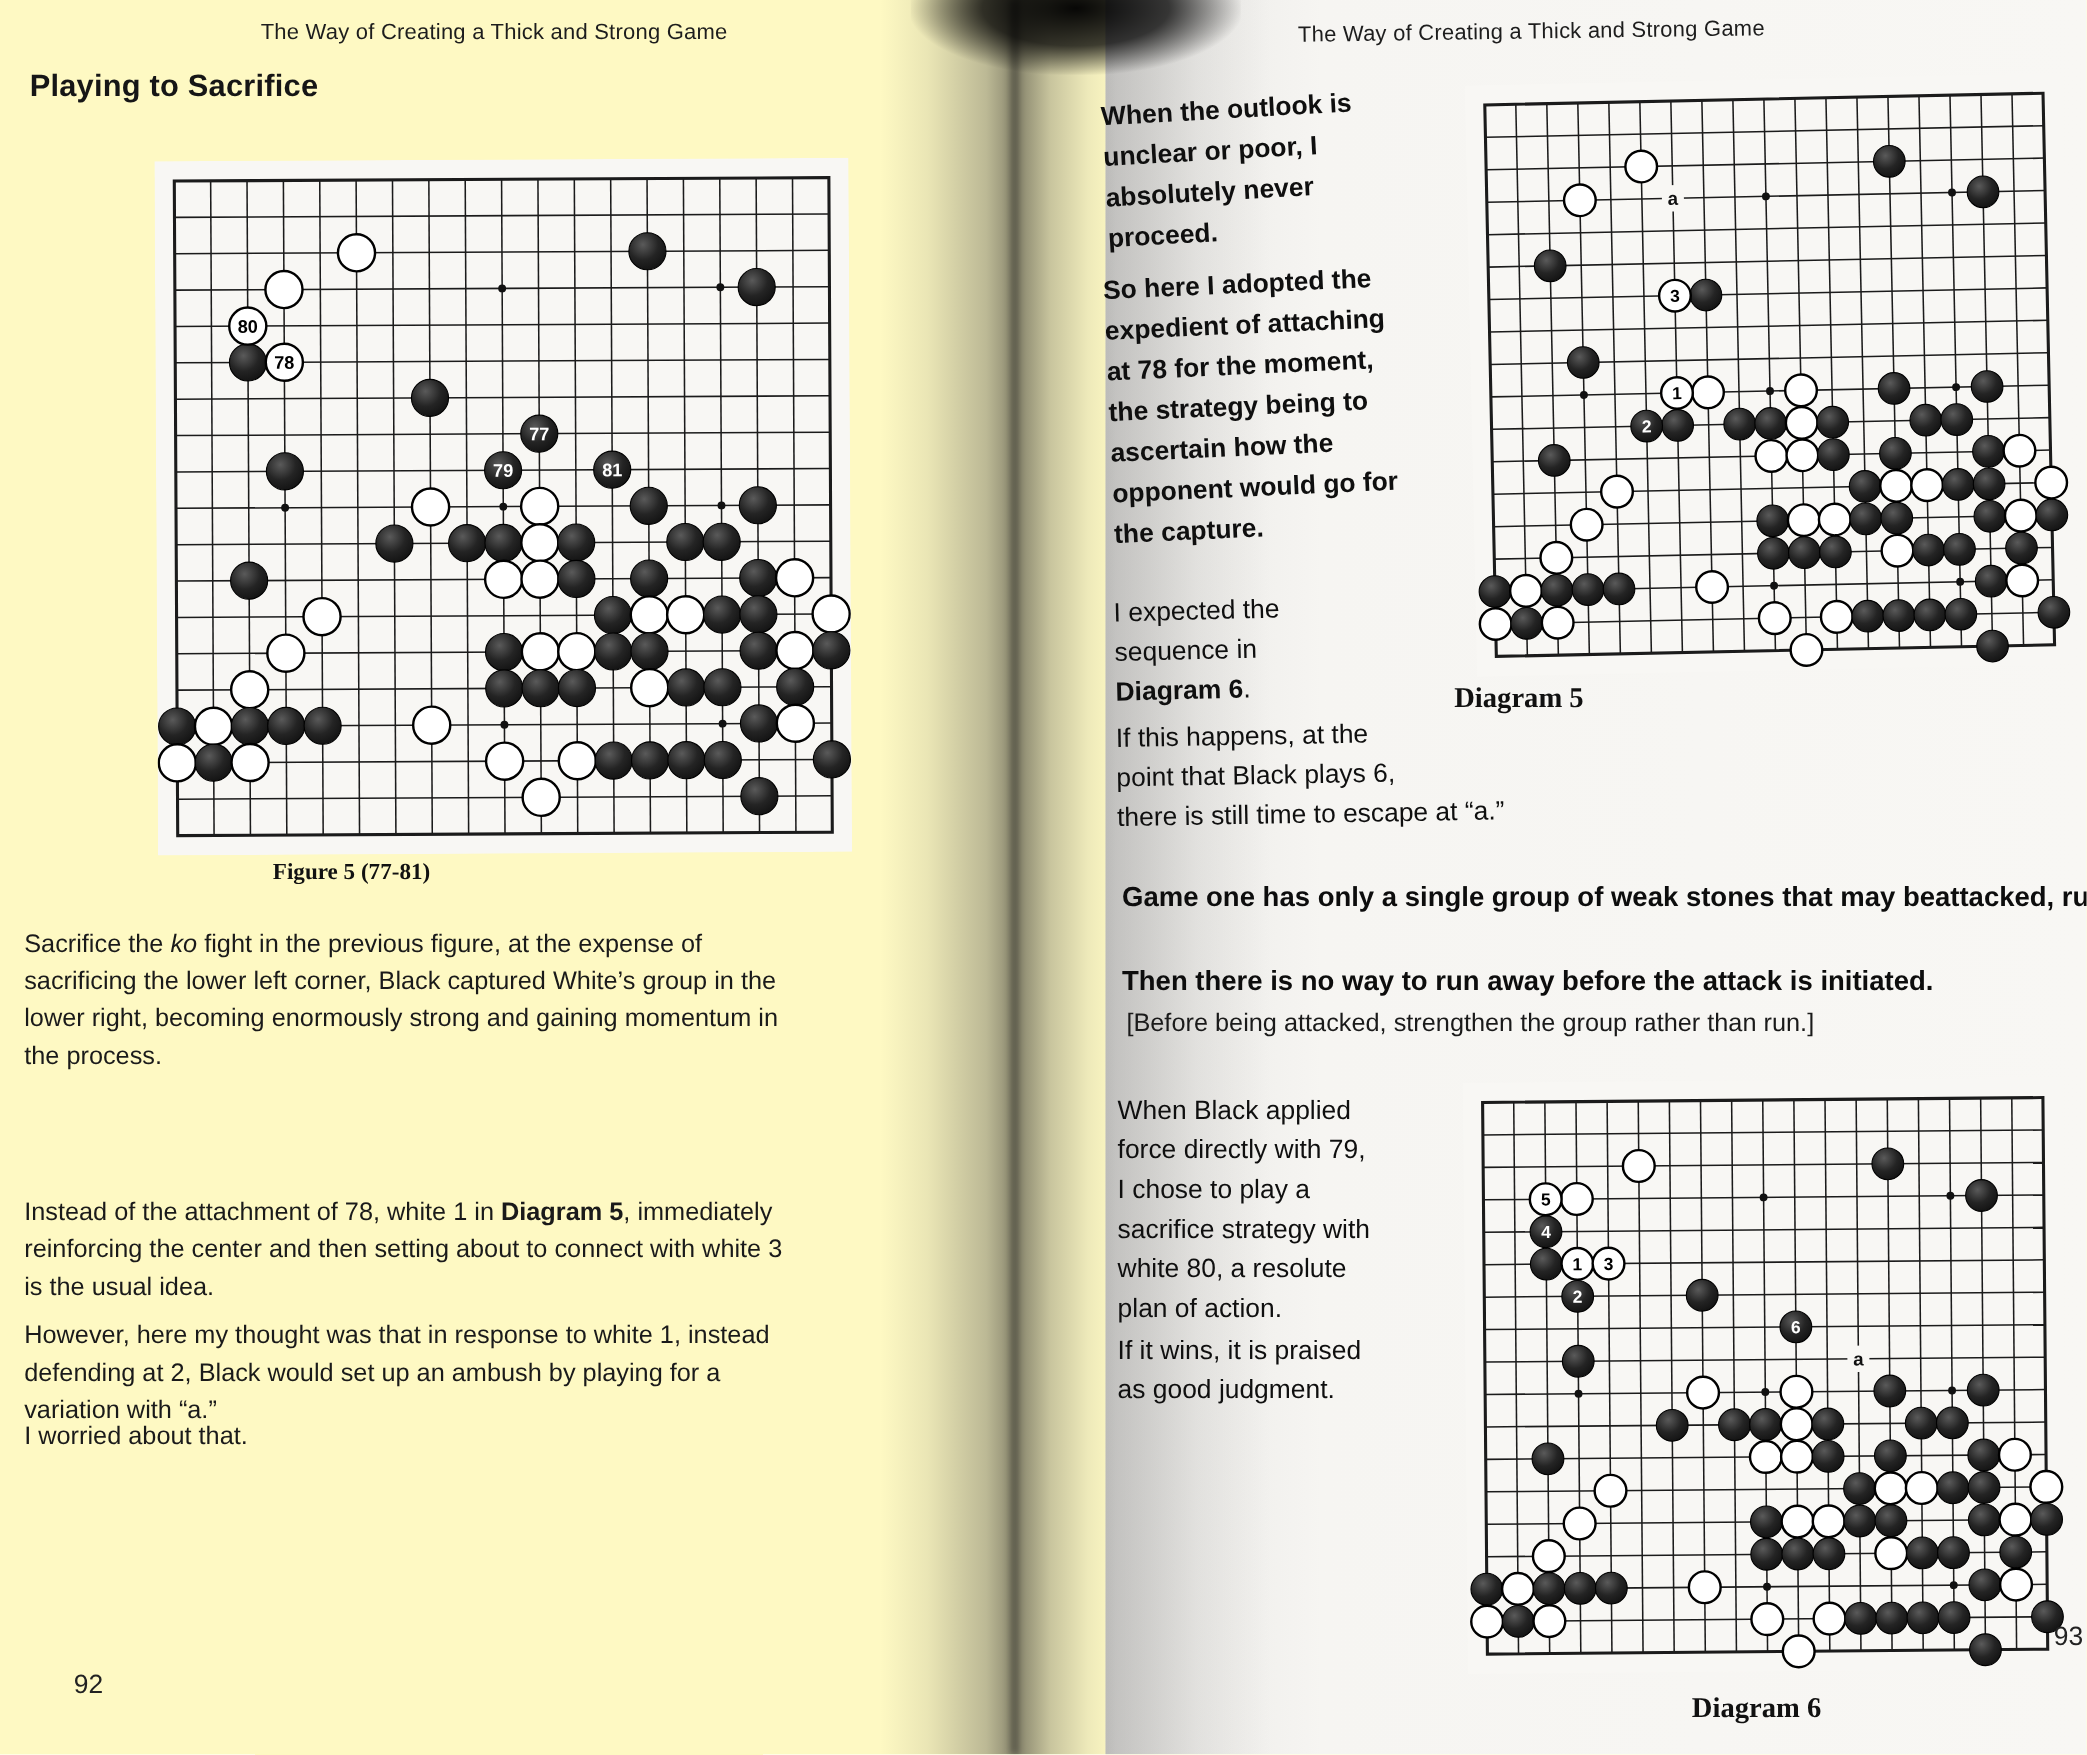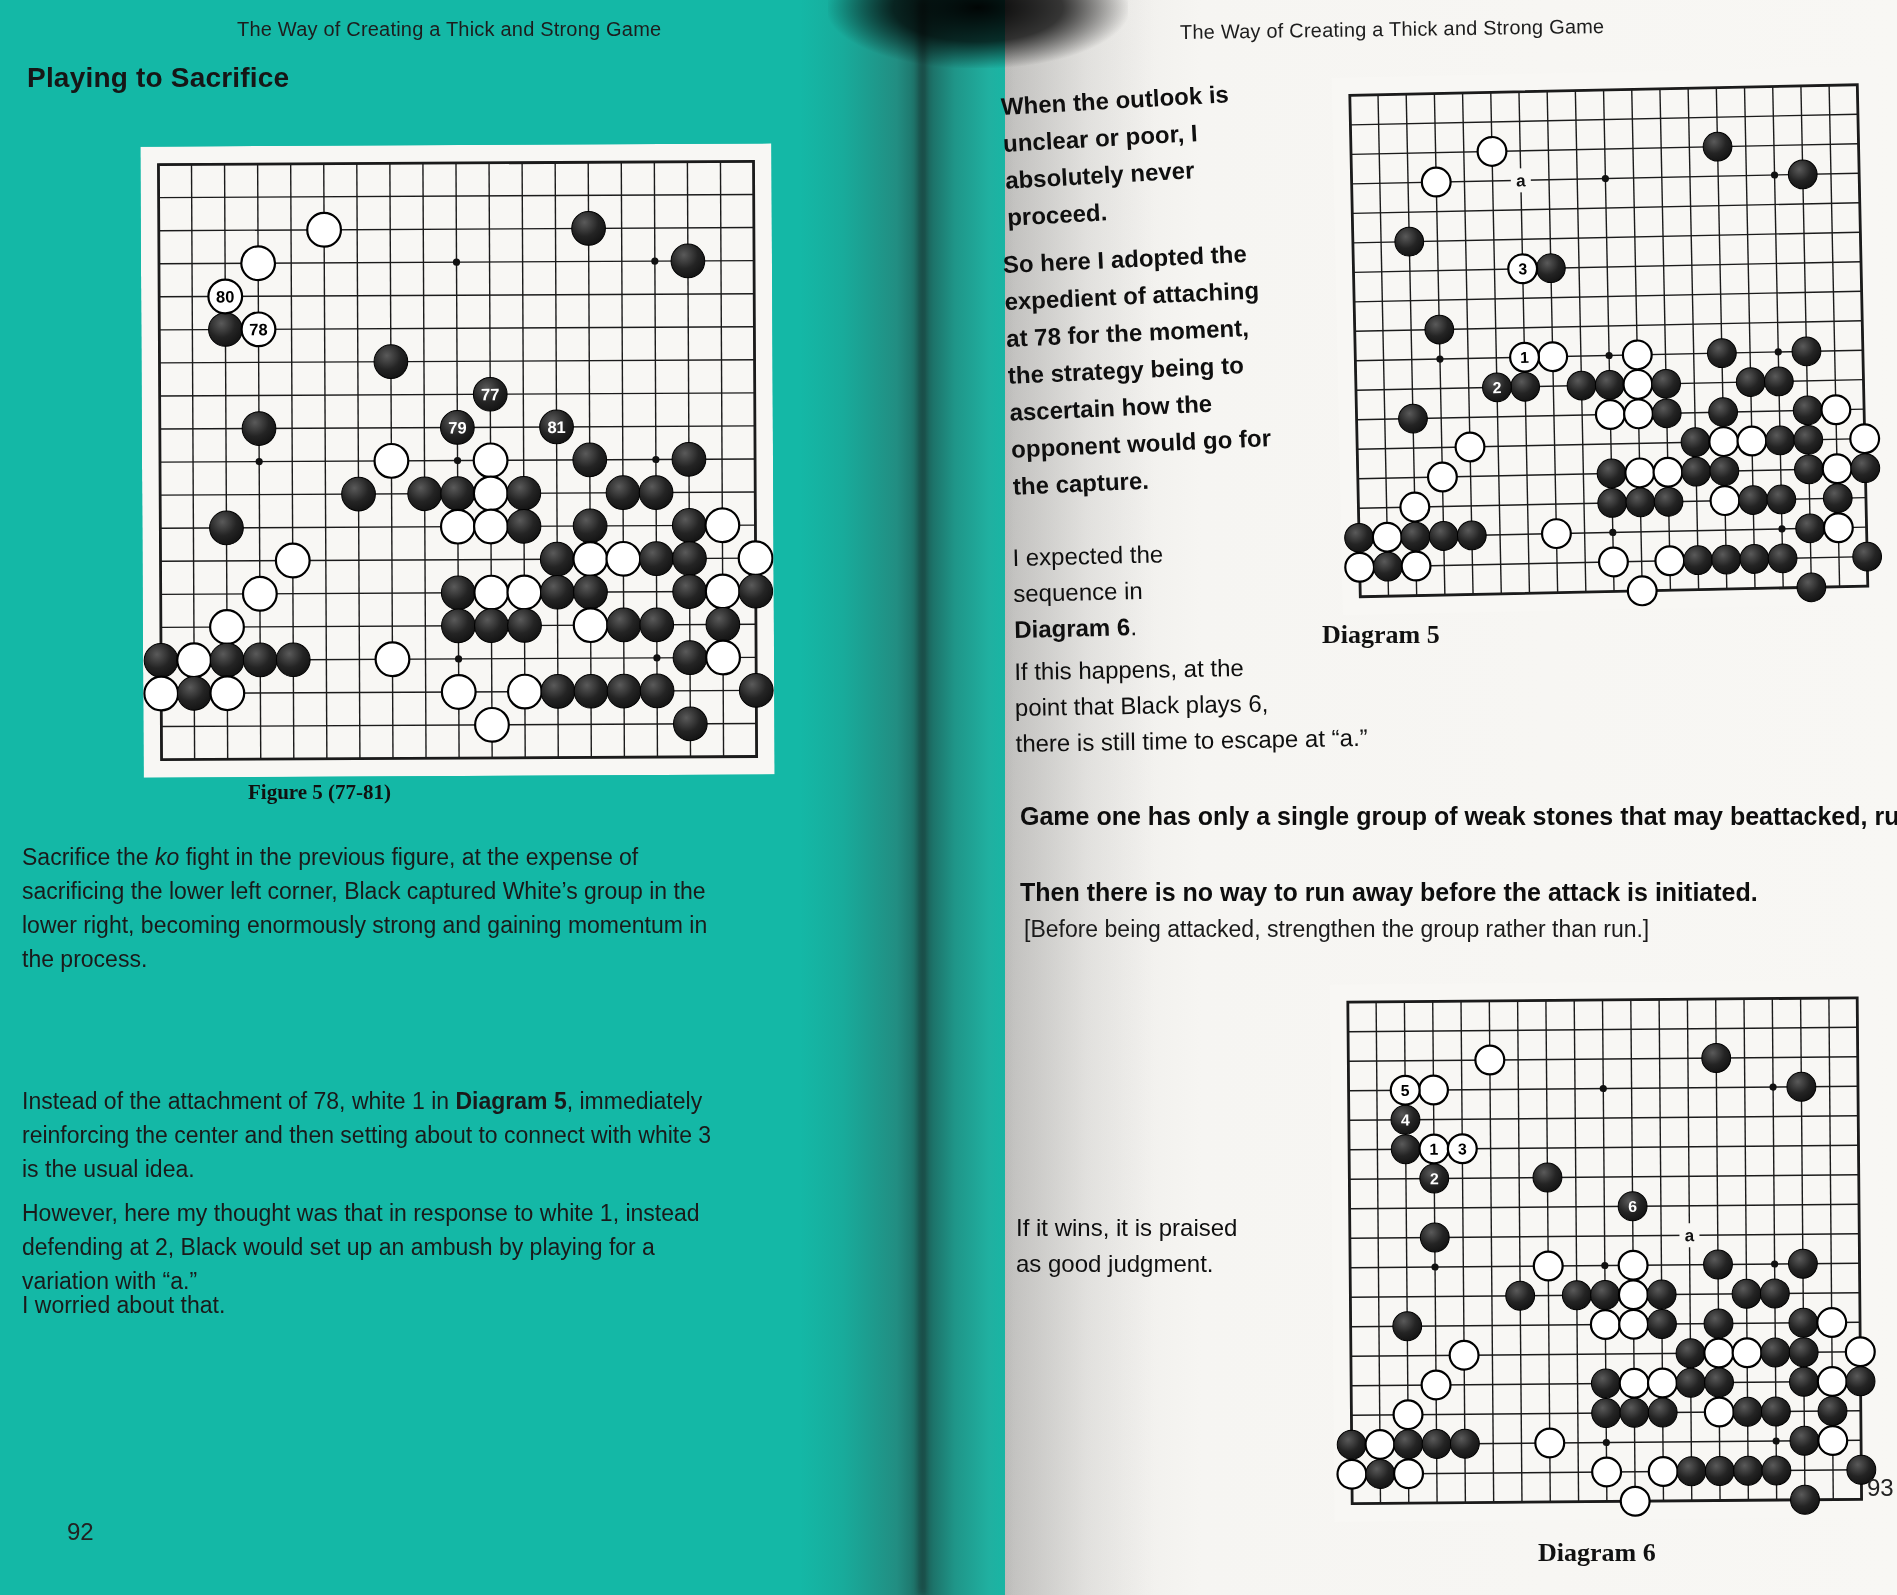--- a/index.html
+++ b/index.html
@@ -1,17 +1,17 @@
 <!DOCTYPE html>
 <html><head>
 <meta charset="utf-8">
 <style>
   html,body{margin:0;padding:0;background:#ffffff;}
   .spread{position:relative;width:1897px;height:1595px;overflow:hidden;
-          background:#14b8a6;font-family:"Liberation Sans",sans-serif;color:#161616;}
+          background:#fef9c3;font-family:"Liberation Sans",sans-serif;color:#161616;}
   
   .right-tint{position:absolute;left:1005px;top:0;width:892px;height:100%;
               background:linear-gradient(90deg,#e7e6e3 0%,#f6f5f2 22%,#f8f7f4 100%);}
   .page-curl{position:absolute;left:1005px;top:0;width:150px;height:100%;
              background:linear-gradient(90deg,rgba(90,90,90,.28),rgba(120,120,120,.10) 55%,rgba(0,0,0,0));}
   .gutter{position:absolute;left:800px;top:0;width:215px;height:100%;
           background:linear-gradient(90deg,rgba(255,255,255,0) 0%,rgba(60,60,60,.10) 20%,
                      rgba(60,60,60,.34) 45%,rgba(35,35,35,.55) 58%,rgba(60,60,60,.28) 72%,
                      rgba(120,120,120,.12) 88%,rgba(255,255,255,0) 100%);}
   .gutter-core{position:absolute;left:918px;top:0;width:8px;height:100%;background:rgba(20,20,20,.38);filter:blur(3px);}
@@ -364,20 +364,28 @@
         <text x="187.2" y="112.5" text-anchor="middle" font-family="Liberation Sans,sans-serif" font-weight="bold" font-size="17" fill="#111">a</text>
       </svg>
     </div>
 
   <div class="cap" style="left:1322px;top:620px;font-size:26px;">Diagram 5</div>
 
   <div class="boldline" style="left:1020px;top:798px;"><span class="line">Game one has only a single group of weak stones that may be</span><span class="line">attacked, running away is a good strategy.</span></div>
   <div class="boldline" style="left:1020px;top:874px;">Then there is no way to run away before the attack is initiated.</div>
   <div class="noteline" style="left:1024px;top:912px;">[Before being attacked, strengthen the group rather than run.]</div>
 
+  <div class="linecol" style="left:1016px;top:992px;line-height:36px;">
+      <span class="line">When Black applied</span>
+      <span class="line">force directly with 79,</span>
+      <span class="line">I chose to play a</span>
+      <span class="line">sacrifice strategy with</span>
+      <span class="line">white 80, a resolute</span>
+      <span class="line">plan of action.</span>
+    </div>
   <div class="linecol" style="left:1016px;top:1210px;line-height:36px;">
       <span class="line">If it wins, it is praised</span>
       <span class="line">as good judgment.</span>
     </div>
 
   <div class="board" id="b-d6" style="left: 1332px; top: 982px; transform: rotate(-0.5deg);">
       <svg width="545.4000000000001" height="537.5" viewBox="0 0 545.4000000000001 537.5">
         <defs>
           <radialGradient id="diagram6g" cx="38%" cy="32%" r="75%">
             <stop offset="0%" stop-color="#5a5a5a"></stop>

